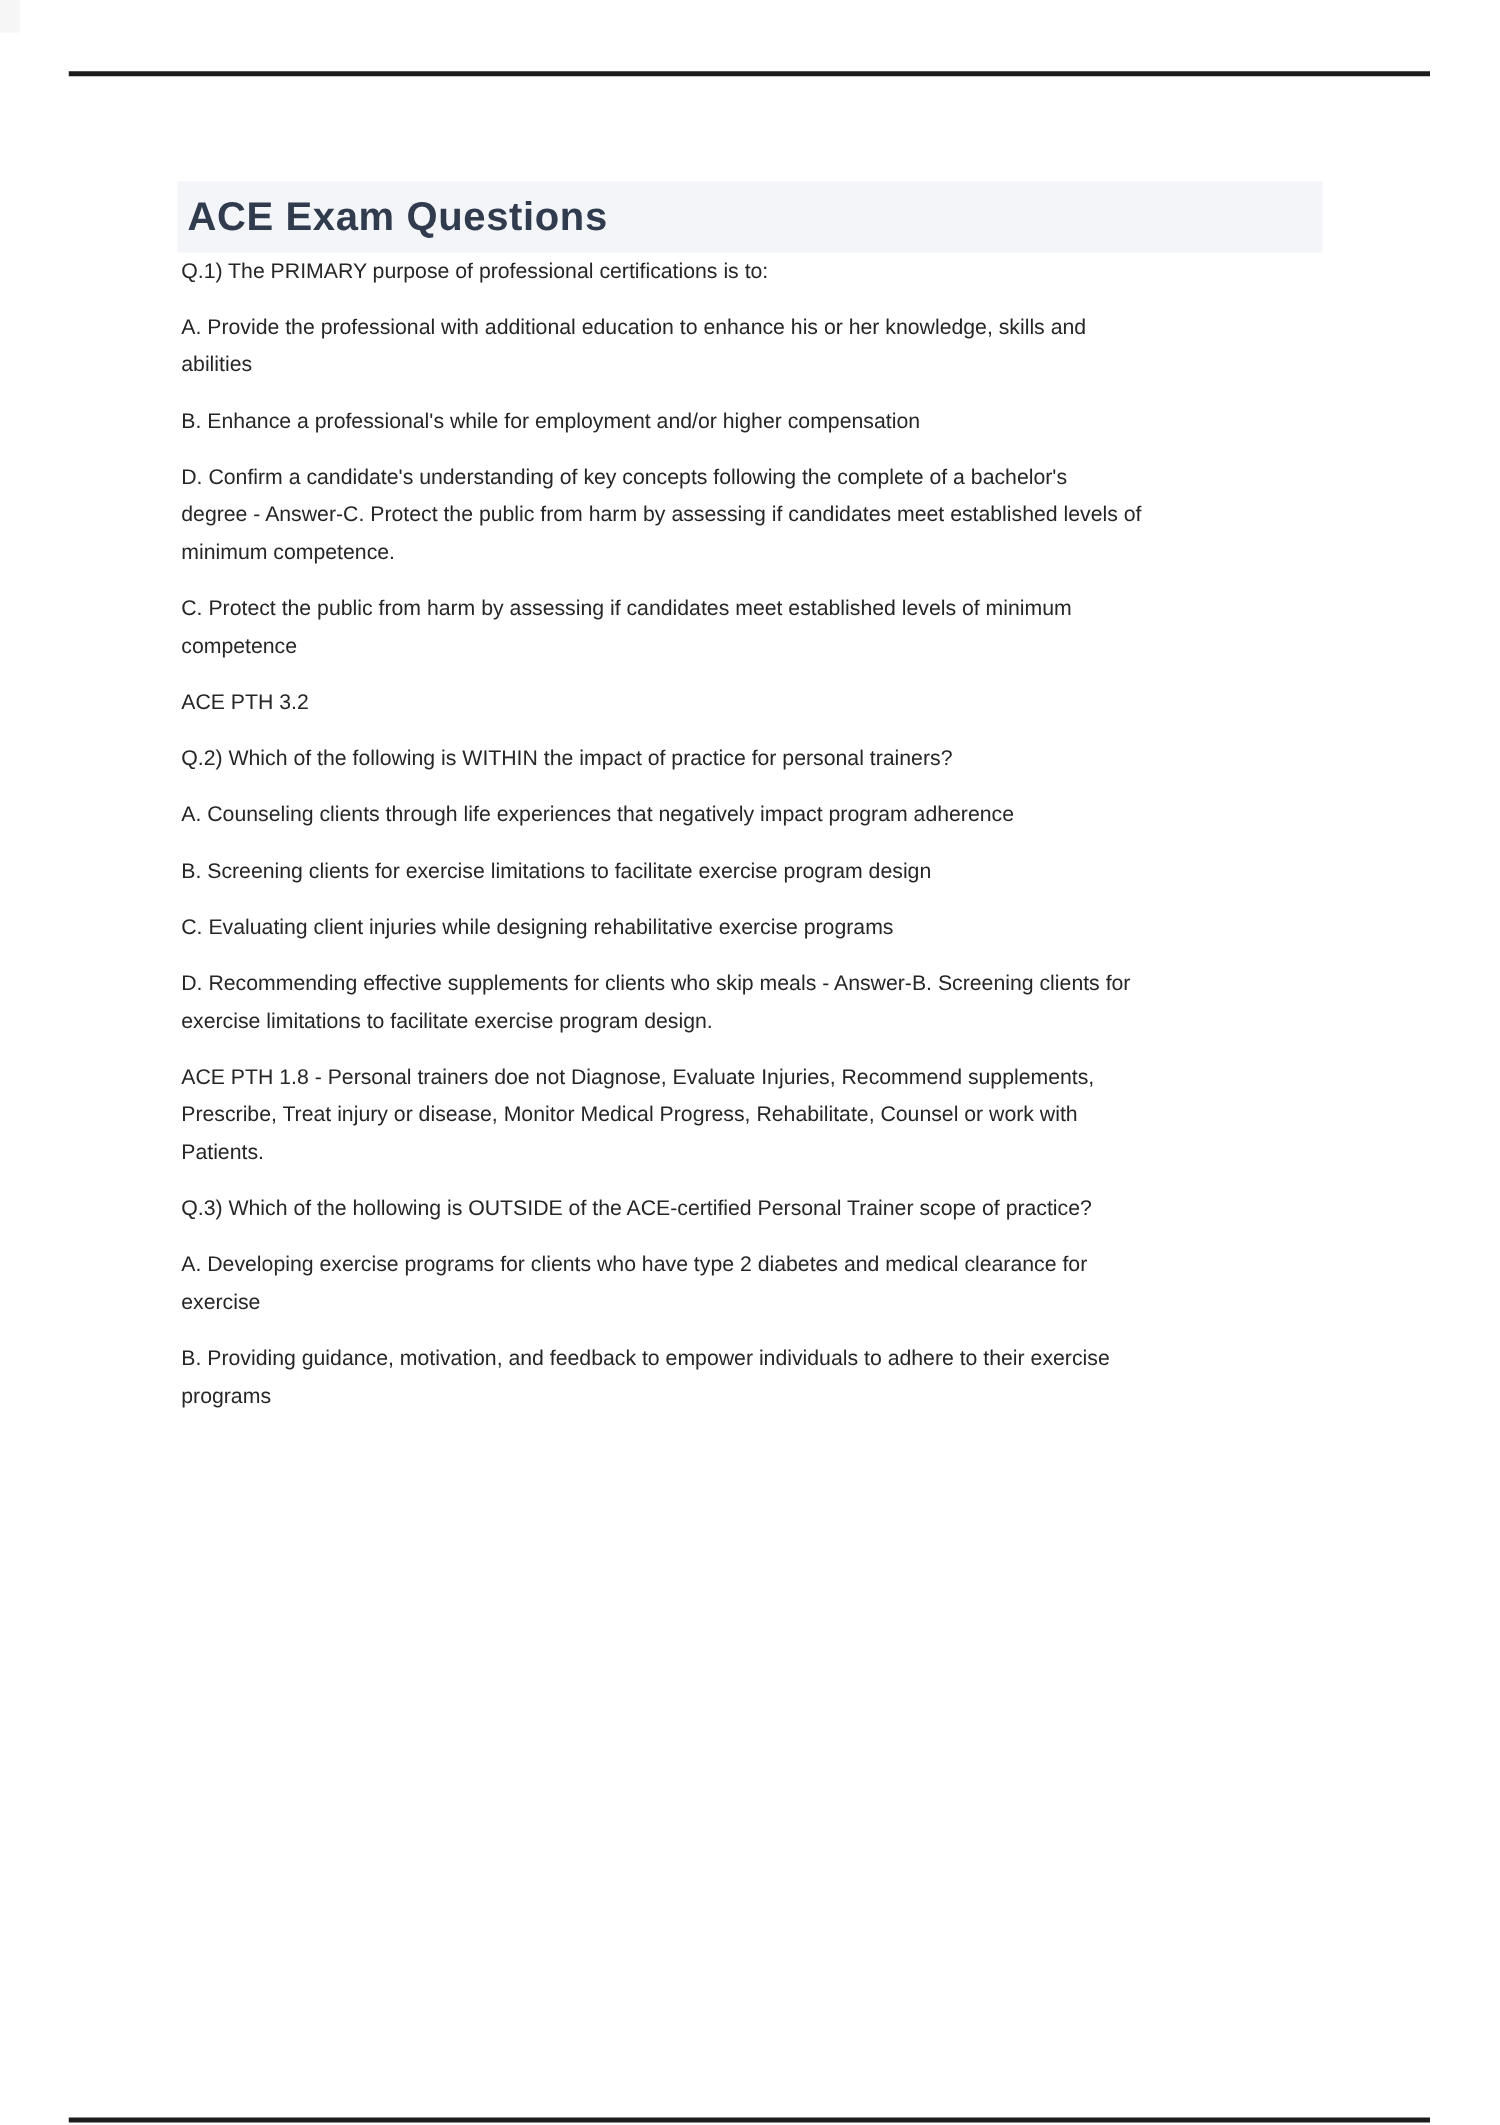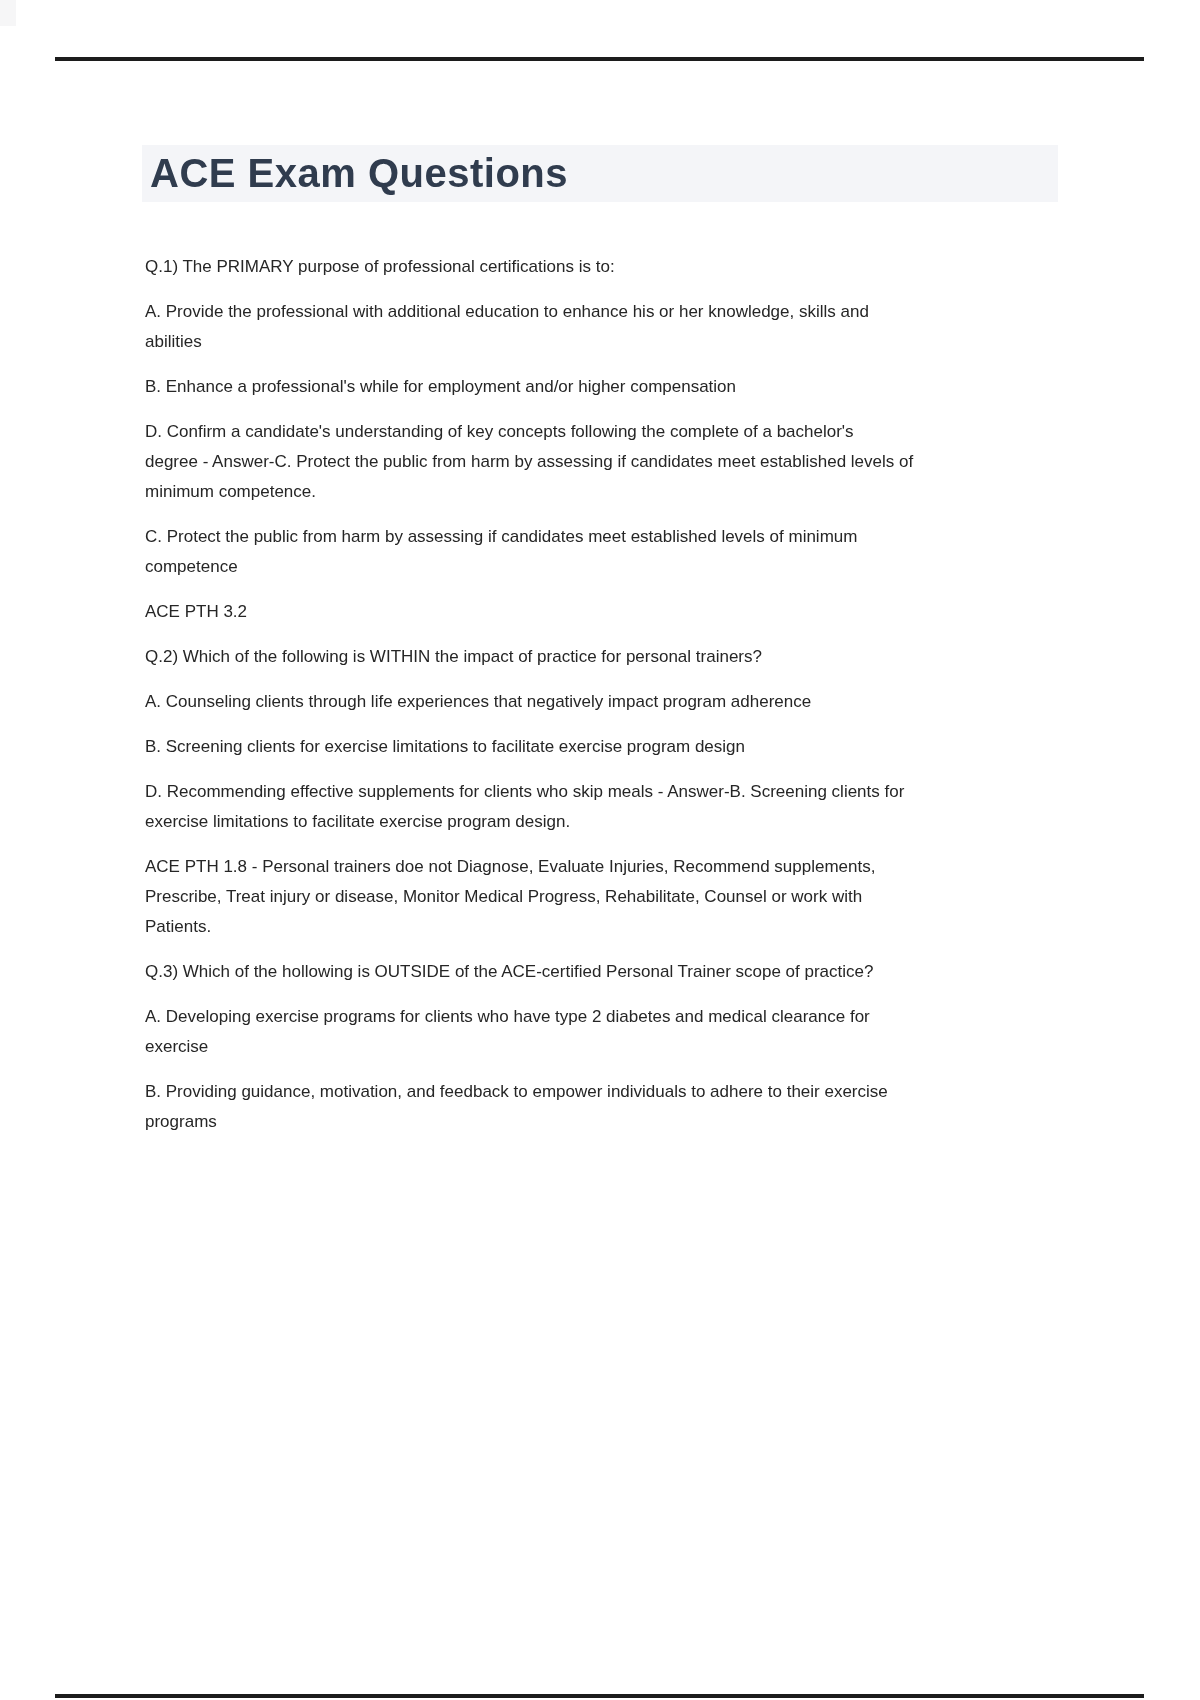--- a/index.html
+++ b/index.html
@@ -31,40 +31,40 @@
   .rule.bottom { top: 1694px; }
   .title-banner {
     position: absolute;
     left: 142px;
     top: 145px;
     width: 908px;
     height: 57px;
     padding-left: 8px;
     background: #f4f5f8;
     color: #303c4e;
-    font-size: 40px;
+    font-size: 32px;
     font-weight: bold;
     line-height: 57px;
     letter-spacing: 0.5px;
     white-space: nowrap;
   }
   .content {
     position: absolute;
     left: 145px;
     top: 202px;
     width: 935px;
     color: #262626;
   }
   .content p {
     margin: 0 0 15px 0;
     font-size: 17px;
     line-height: 30px;
     white-space: pre-line;
   }
-  .content p.first { margin-top: 50px; }
+  .content p.first { }
   .content p.gap { }
 </style>
 </head>
 <body>
 
 <div class="corner-artifact"></div>
 
 <div class="rule top"></div>
 
 <div class="title-banner">ACE Exam Questions</div>
@@ -76,20 +76,21 @@
   <p>B. Enhance a professional's while for employment and/or higher compensation</p>
   <p>D. Confirm a candidate's understanding of key concepts following the complete of a bachelor's
 degree - Answer-C. Protect the public from harm by assessing if candidates meet established levels of
 minimum competence.</p>
   <p>C. Protect the public from harm by assessing if candidates meet established levels of minimum
 competence</p>
   <p class="gap">ACE PTH 3.2</p>
   <p class="gap">Q.2) Which of the following is WITHIN the impact of practice for personal trainers?</p>
   <p class="gap">A. Counseling clients through life experiences that negatively impact program adherence</p>
   <p>B. Screening clients for exercise limitations to facilitate exercise program design</p>
+  <p>C. Evaluating client injuries while designing rehabilitative exercise programs</p>
   <p>D. Recommending effective supplements for clients who skip meals - Answer-B. Screening clients for
 exercise limitations to facilitate exercise program design.</p>
   <p class="gap">ACE PTH 1.8 - Personal trainers doe not Diagnose, Evaluate Injuries, Recommend supplements,
 Prescribe, Treat injury or disease, Monitor Medical Progress, Rehabilitate, Counsel or work with
 Patients.</p>
   <p class="gap">Q.3) Which of the hollowing is OUTSIDE of the ACE-certified Personal Trainer scope of practice?</p>
   <p class="gap">A. Developing exercise programs for clients who have type 2 diabetes and medical clearance for
 exercise</p>
   <p>B. Providing guidance, motivation, and feedback to empower individuals to adhere to their exercise
 programs</p>

